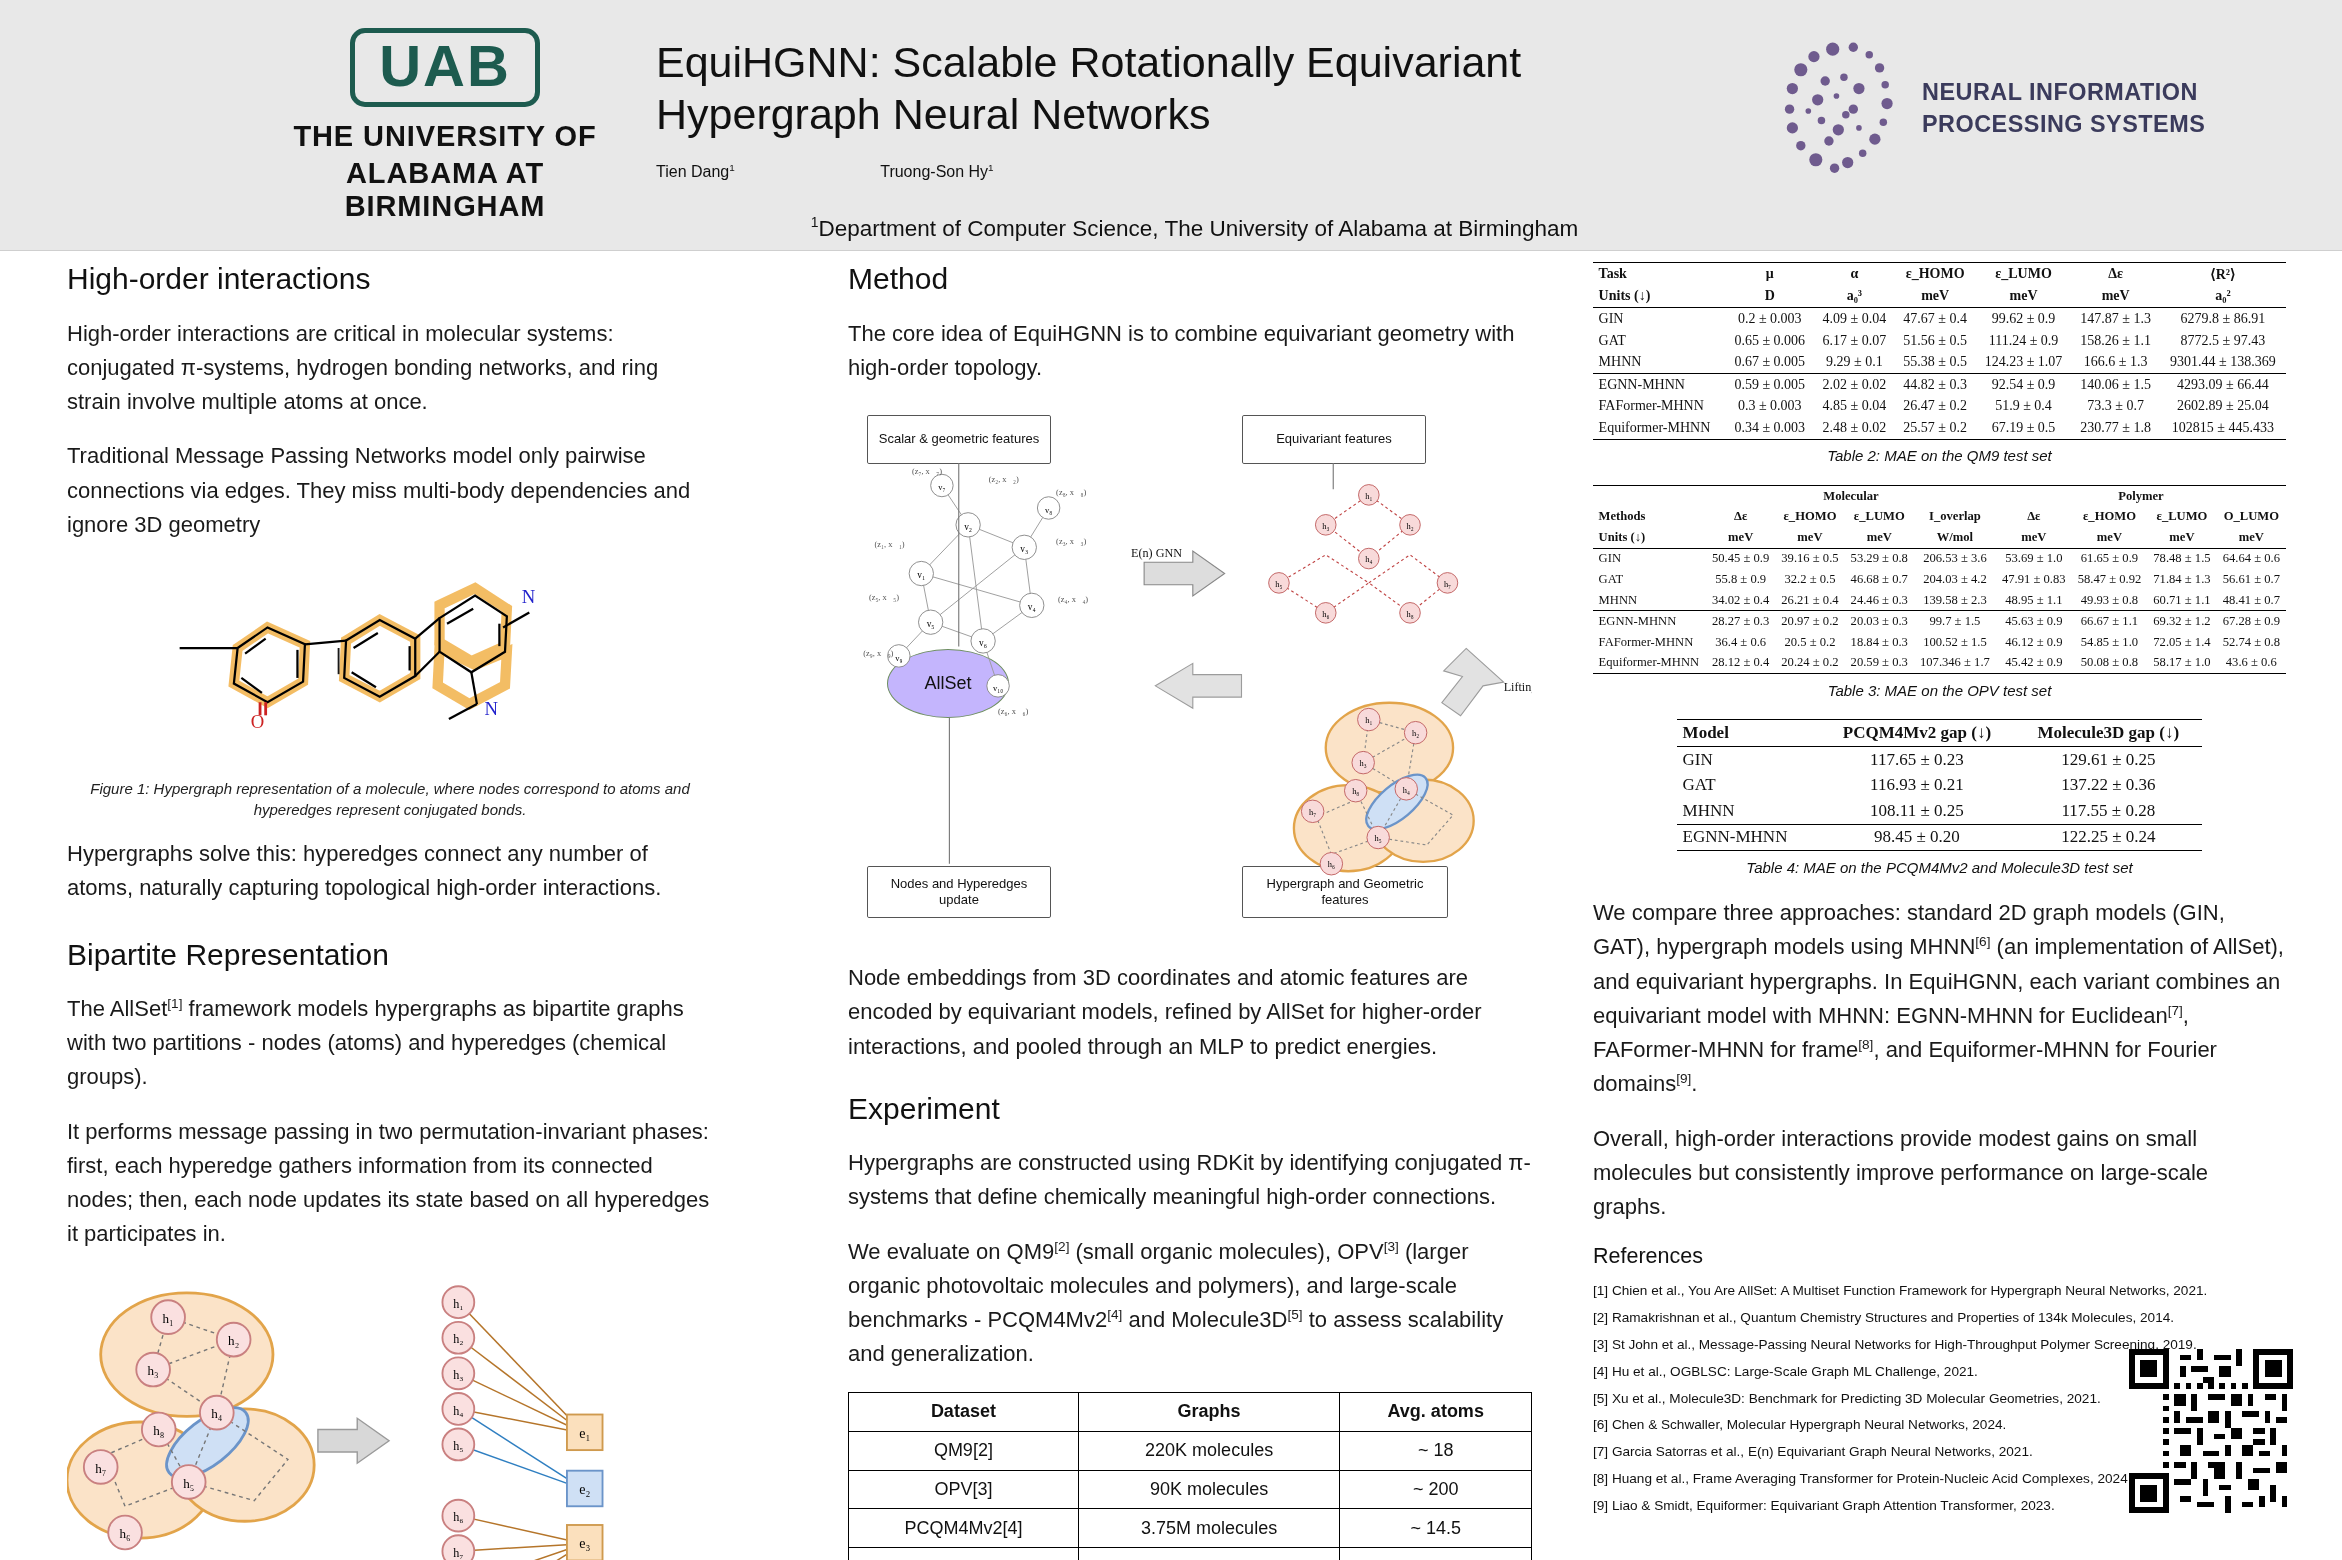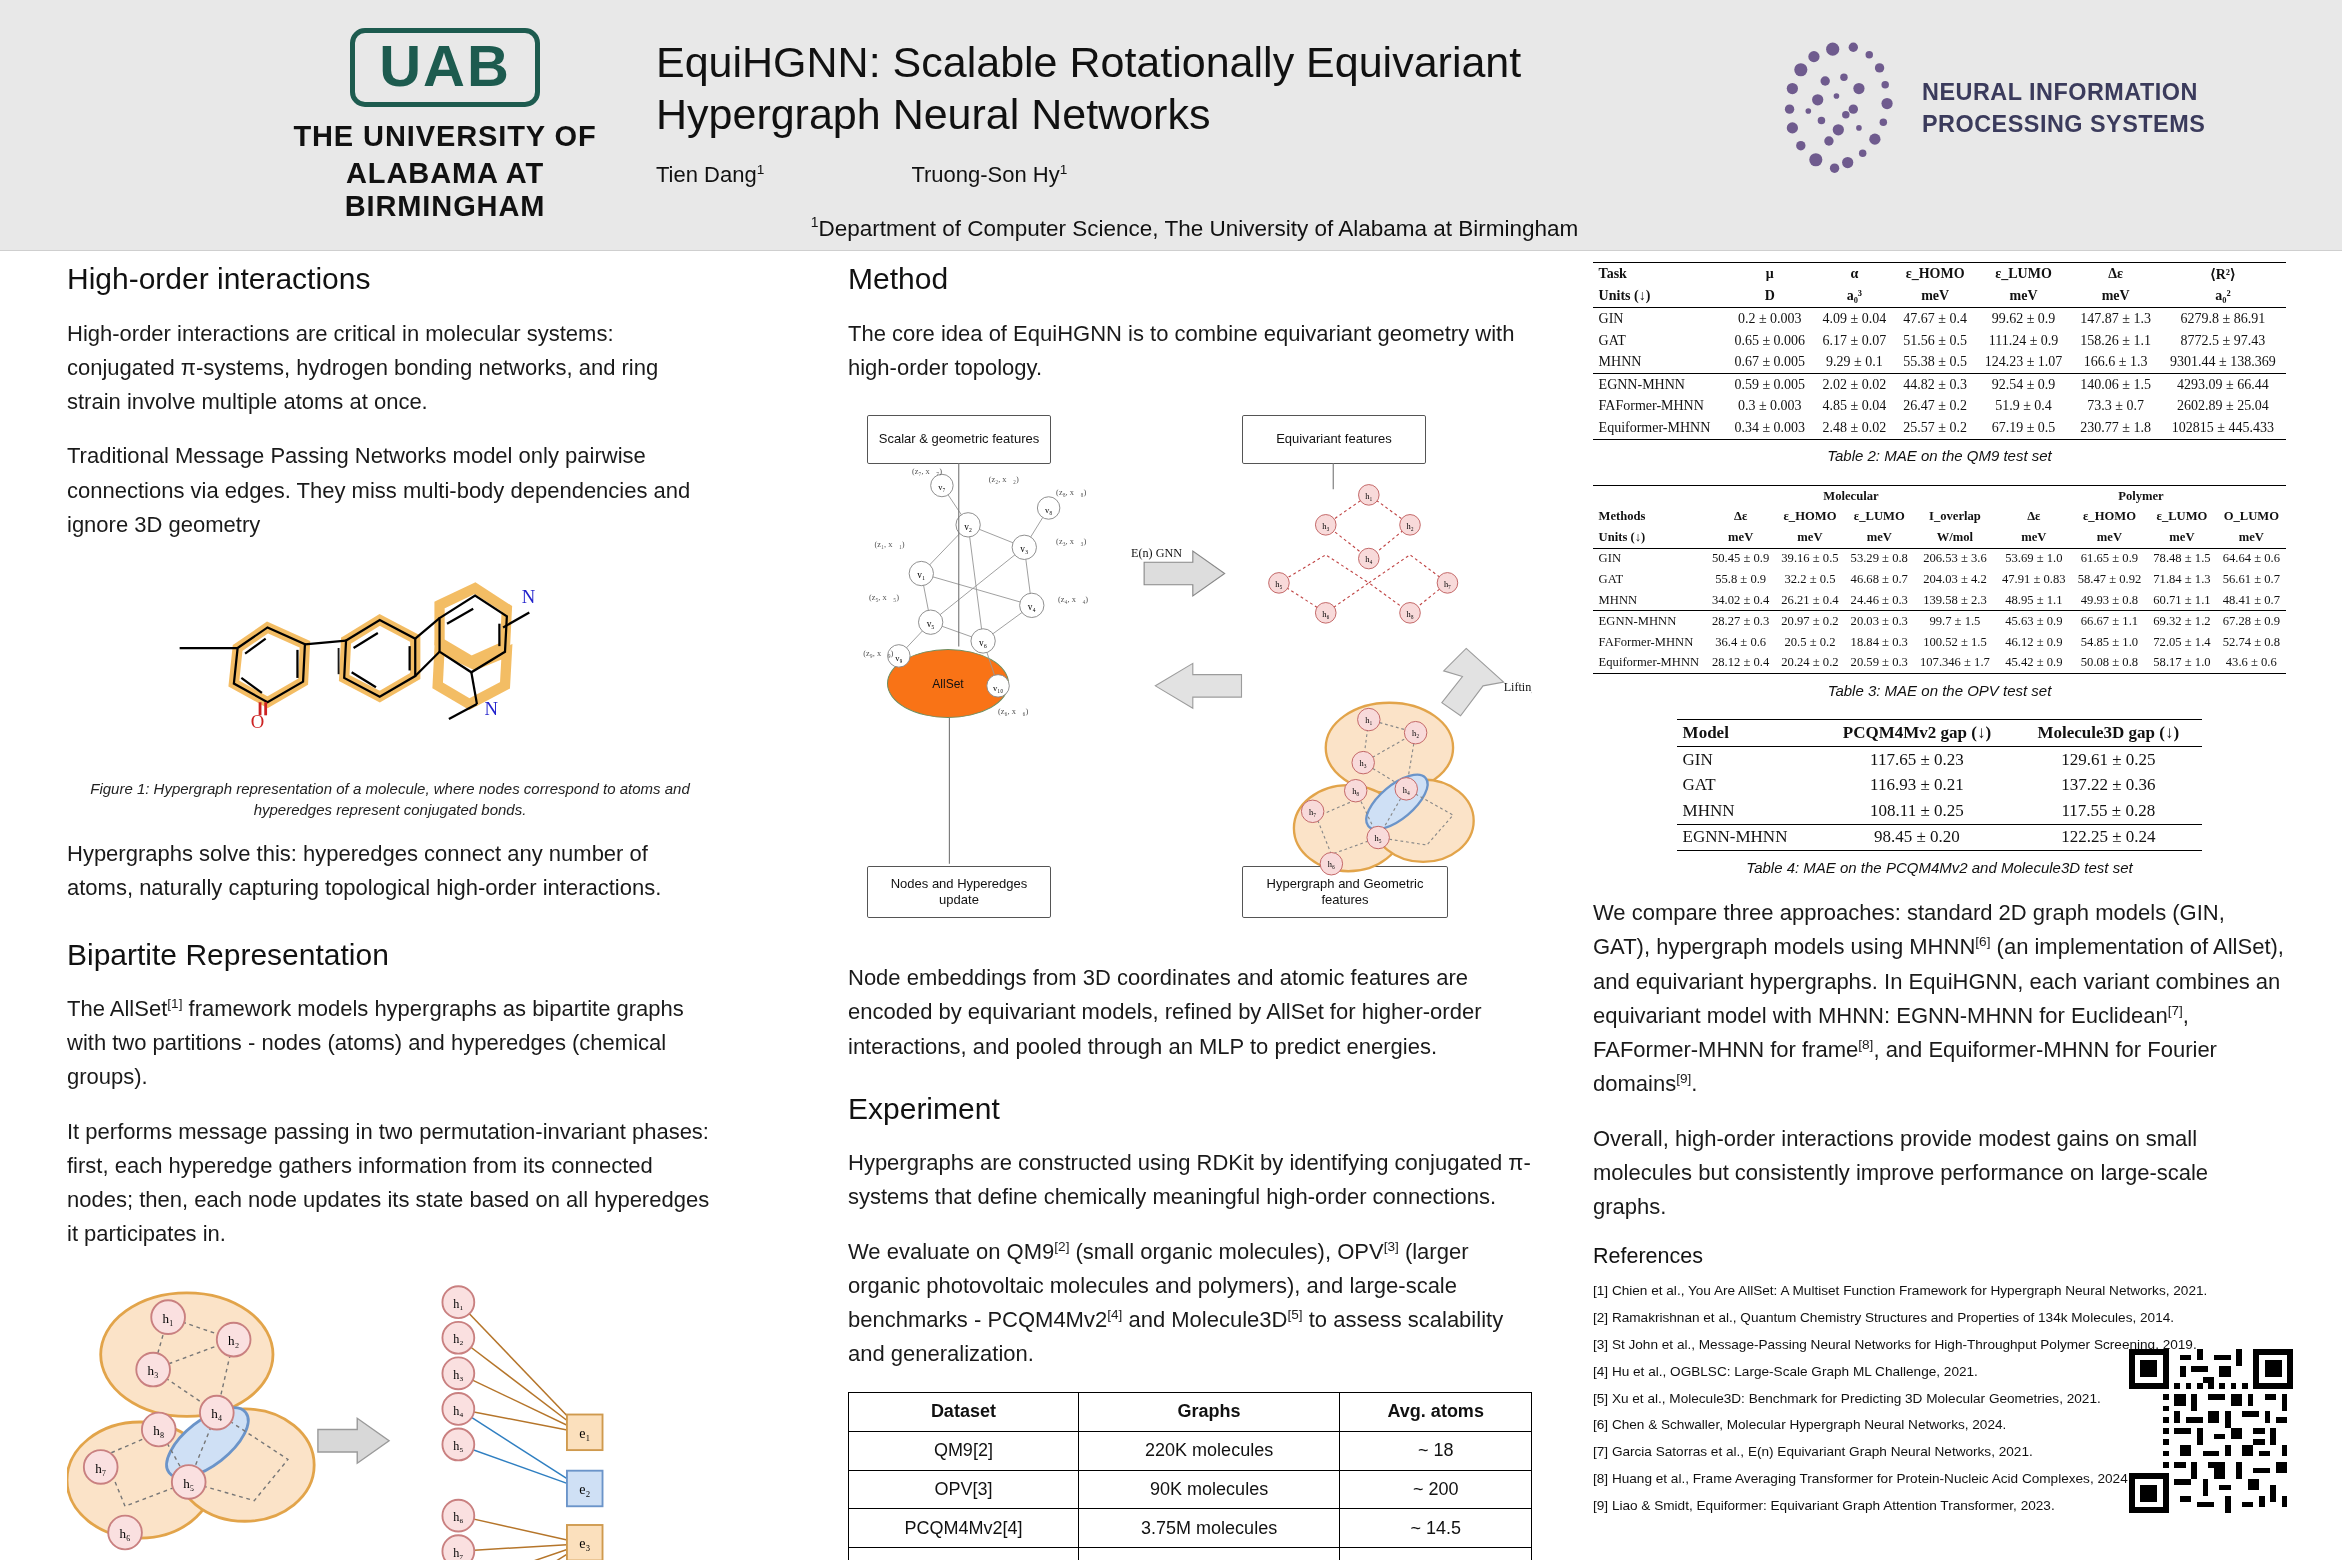--- a/index.html
+++ b/index.html
@@ -27,21 +27,21 @@
     font-weight:bold; font-size:58px; letter-spacing:1.9px;
     color:#1d5b4f; line-height:1;
     border:5.6px solid #1d5b4f;
     display:inline-block; padding:3.7px 24px 7.5px 24px;
     border-radius:15px;
   }
   .uab-sub1 { margin-top:13px; font-size:29px; font-weight:bold; color:#111; letter-spacing:0.9px;}
   .uab-sub2 { margin-top:3.7px; font-size:29px; font-weight:bold; color:#111; letter-spacing:0.9px;}
   .title-block { position:absolute; left:656px; top:36px; width:1077px; text-align:left; }
   .poster-title { font-size:43px; line-height:1.22; color:#111; font-weight:normal; }
-  .authors { margin-top:20.6px; font-size:22px; }
+  .authors { margin-top:20.6px; font-size:16px; }
   .authors span.a2 { margin-left:141px; }
   .affil { position:absolute; left:656px; top:214px; width:1077px; text-align:center; font-size:22.5px; }
   sup { font-size:0.62em; vertical-align:super; }
   .logo-neurips { position:absolute; left:1780px; top:36px; width:450px; height:159px; }
   .neurips-text { position:absolute; left:142px; top:41px; font-size:23.4px; font-weight:bold; color:#3b3b5c; letter-spacing:0.5px; line-height:1.35;}
   .neurips-dots { position:absolute; left:0; top:0; width:141px; height:150px;}
 
   
   .col { position:absolute; top:262px; }
   .col1 { left:67px; width:646px; }
@@ -63,22 +63,22 @@
 
   
   .method-fig { width:100%; height:543px; position:relative; margin:5.6px 0 13px 0;}
   .mbox {
     position:absolute; border:0.9px solid #555; background:#fff;
     font-size:13px; text-align:center; display:flex; align-items:center; justify-content:center;
     padding:3.7px 5.6px; line-height:1.25; border-radius:1.9px;
   }
   .ellipse-allset {
     position:absolute; width:122px; height:69px; border-radius:50%;
-    background:#f97316; border:0.9px solid #6f8f62;
-    display:flex; align-items:center; justify-content:center; font-size:12px;
+    background:#c4b5fd; border:0.9px solid #6f8f62;
+    display:flex; align-items:center; justify-content:center; font-size:18px;
   }
 
   
   table.data {
     border-collapse:collapse; font-family:"Liberation Serif", serif;
     font-size:14px; width:100%;
   }
   table.data th, table.data td { padding:2.8px 5.6px; text-align:center; white-space:nowrap;}
   table.data .lft { text-align:left; }
   .rule-top { border-top:1.5px solid #000; }

